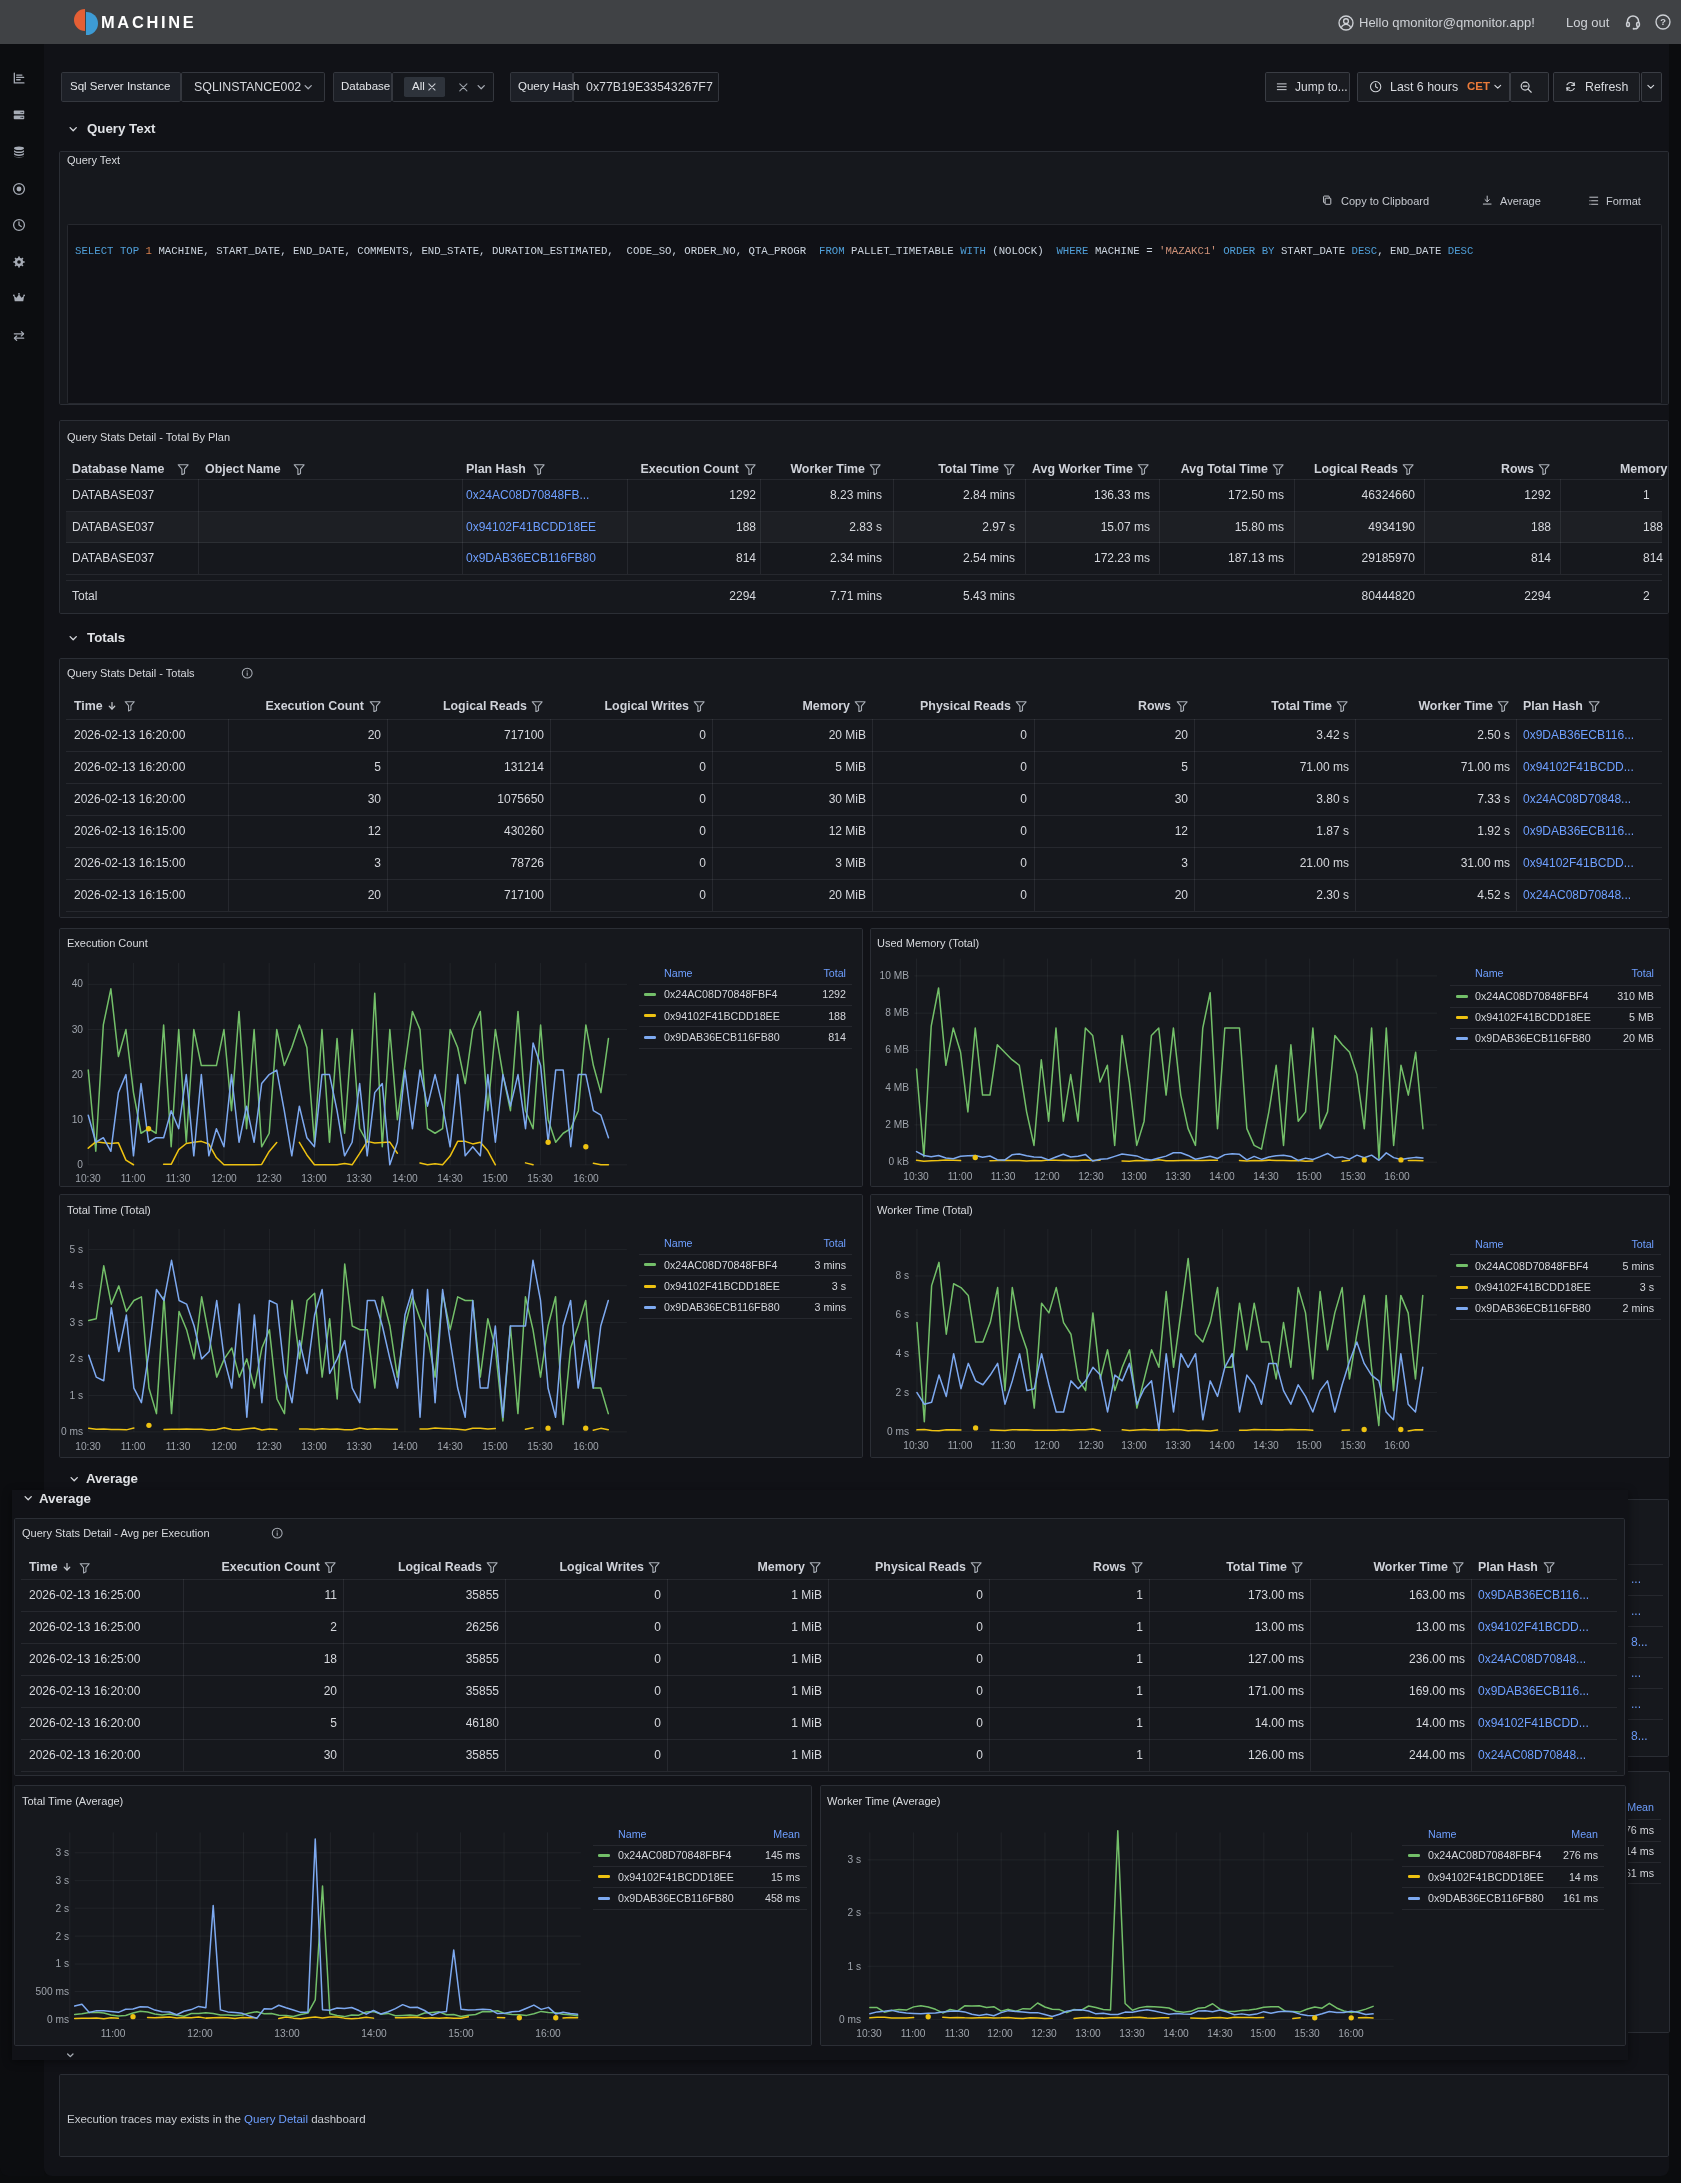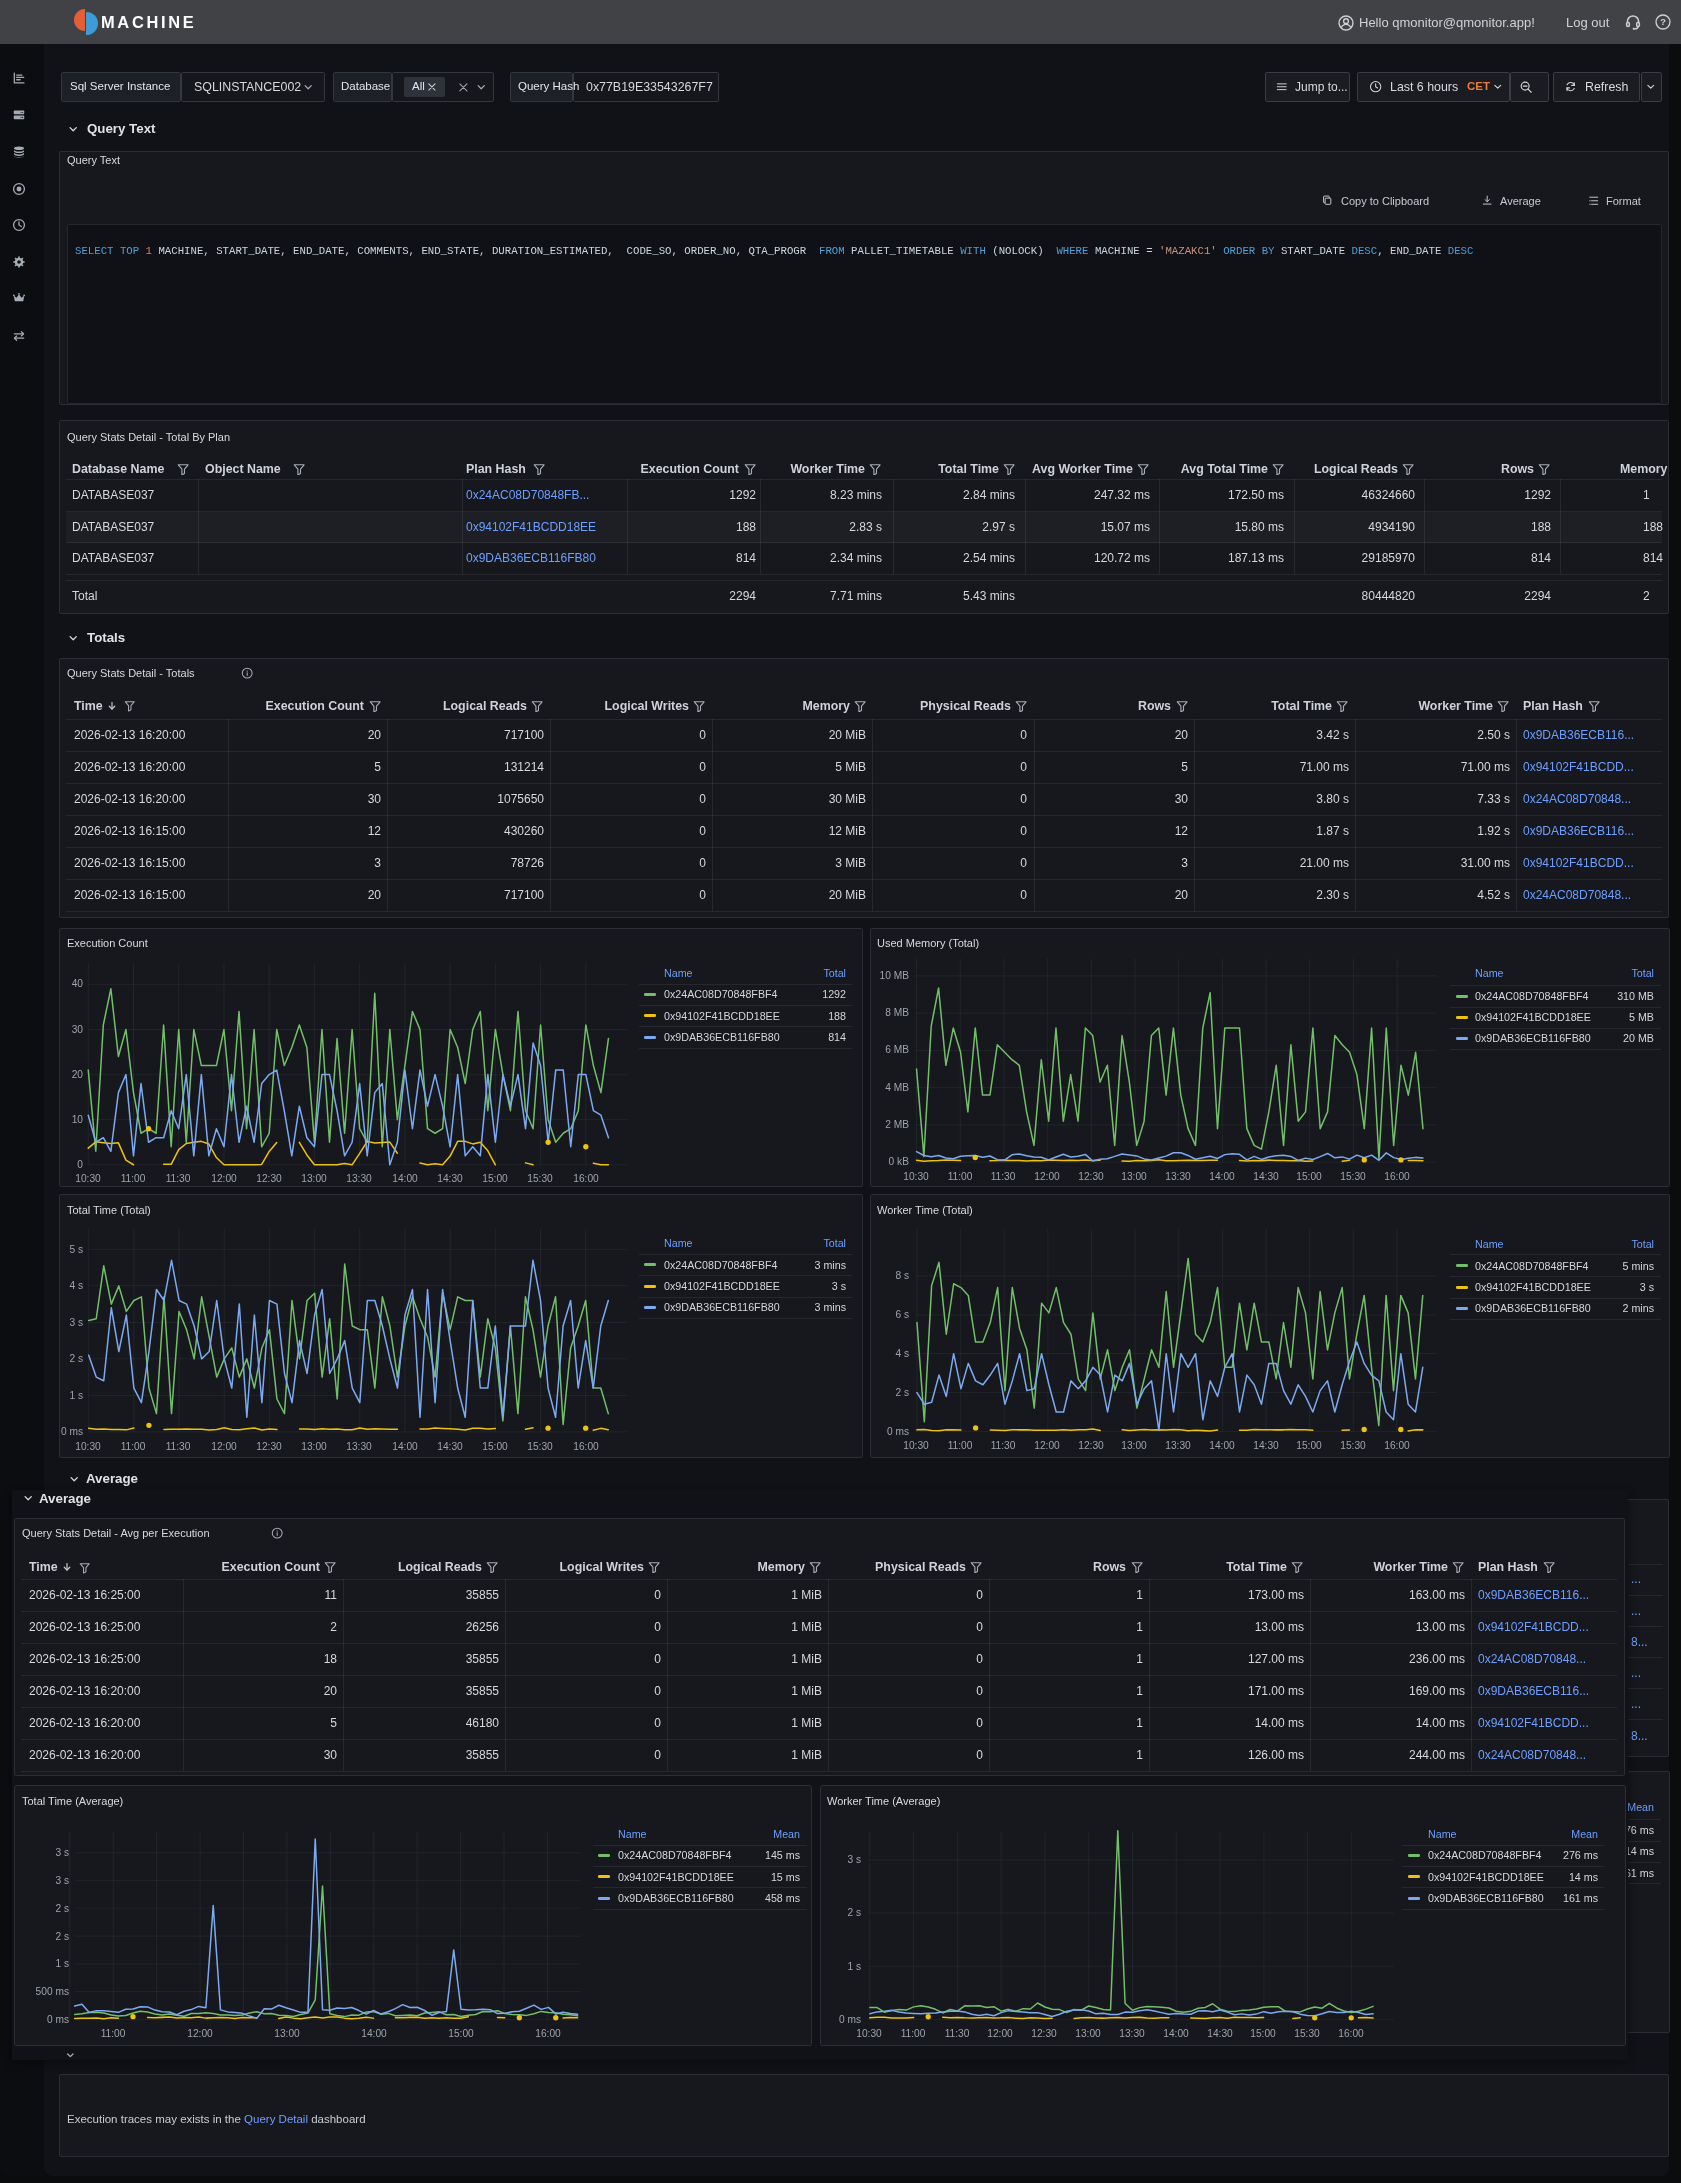--- a/index.html
+++ b/index.html
@@ -236,21 +236,21 @@
 <svg style="position:absolute;left:1538px;top:463px" width="12.4" height="12.4" viewBox="0 0 28 28">
     <path d="M2.5 3.5 h19 l-7 8.4 v8.6 l-5 2.5 v-11.1 z" fill="none" stroke="#a8adb5" stroke-width="2.2" stroke-linejoin="round" transform="scale(1.1666666666666667)"></path>
   </svg>
 <div style="position:absolute;left:1620px;top:469px;transform:translateY(-50%);font-family:&quot;Liberation Sans&quot;,sans-serif;font-size:12.4px;color:#cfd2d9;font-weight:600;white-space:pre;line-height:1;">Memory</div>
 <div style="position:absolute;left:66px;top:479px;width:1596px;height:0.9px;background:rgba(204,212,224,0.09);"></div>
 <div style="position:absolute;left:72px;top:495px;transform:translateY(-50%);font-family:&quot;Liberation Sans&quot;,sans-serif;font-size:12px;color:#d6d8dd;font-weight:400;white-space:pre;line-height:1;">DATABASE037</div>
 <div style="position:absolute;left:466px;top:495px;transform:translateY(-50%);font-family:&quot;Liberation Sans&quot;,sans-serif;font-size:12px;color:#6e9fff;font-weight:400;white-space:pre;line-height:1;">0x24AC08D70848FB...</div>
 <div style="position:absolute;right:926px;top:495px;transform:translateY(-50%);font-family:&quot;Liberation Sans&quot;,sans-serif;font-size:12px;color:#d6d8dd;font-weight:400;white-space:pre;line-height:1;">1292</div>
 <div style="position:absolute;right:800px;top:495px;transform:translateY(-50%);font-family:&quot;Liberation Sans&quot;,sans-serif;font-size:12px;color:#d6d8dd;font-weight:400;white-space:pre;line-height:1;">8.23 mins</div>
 <div style="position:absolute;right:667px;top:495px;transform:translateY(-50%);font-family:&quot;Liberation Sans&quot;,sans-serif;font-size:12px;color:#d6d8dd;font-weight:400;white-space:pre;line-height:1;">2.84 mins</div>
-<div style="position:absolute;right:532px;top:495px;transform:translateY(-50%);font-family:&quot;Liberation Sans&quot;,sans-serif;font-size:12px;color:#d6d8dd;font-weight:400;white-space:pre;line-height:1;">247.32 ms</div>
+<div style="position:absolute;right:532px;top:495px;transform:translateY(-50%);font-family:&quot;Liberation Sans&quot;,sans-serif;font-size:12px;color:#d6d8dd;font-weight:400;white-space:pre;line-height:1;">136.33 ms</div>
 <div style="position:absolute;right:398px;top:495px;transform:translateY(-50%);font-family:&quot;Liberation Sans&quot;,sans-serif;font-size:12px;color:#d6d8dd;font-weight:400;white-space:pre;line-height:1;">172.50 ms</div>
 <div style="position:absolute;right:267px;top:495px;transform:translateY(-50%);font-family:&quot;Liberation Sans&quot;,sans-serif;font-size:12px;color:#d6d8dd;font-weight:400;white-space:pre;line-height:1;">46324660</div>
 <div style="position:absolute;right:131px;top:495px;transform:translateY(-50%);font-family:&quot;Liberation Sans&quot;,sans-serif;font-size:12px;color:#d6d8dd;font-weight:400;white-space:pre;line-height:1;">1292</div>
 <div style="position:absolute;left:1643px;top:495px;transform:translateY(-50%);font-family:&quot;Liberation Sans&quot;,sans-serif;font-size:12px;color:#d6d8dd;font-weight:400;white-space:pre;line-height:1;">1</div>
 <div style="position:absolute;left:66px;top:511px;width:1596px;height:0.9px;background:rgba(204,212,224,0.09);"></div>
 <div style="position:absolute;left:66px;top:512px;width:1596px;height:31px;background:rgba(255,255,255,0.03);"></div>
 <div style="position:absolute;left:72px;top:527px;transform:translateY(-50%);font-family:&quot;Liberation Sans&quot;,sans-serif;font-size:12px;color:#d6d8dd;font-weight:400;white-space:pre;line-height:1;">DATABASE037</div>
 <div style="position:absolute;left:466px;top:527px;transform:translateY(-50%);font-family:&quot;Liberation Sans&quot;,sans-serif;font-size:12px;color:#6e9fff;font-weight:400;white-space:pre;line-height:1;">0x94102F41BCDD18EE</div>
 <div style="position:absolute;right:926px;top:527px;transform:translateY(-50%);font-family:&quot;Liberation Sans&quot;,sans-serif;font-size:12px;color:#d6d8dd;font-weight:400;white-space:pre;line-height:1;">188</div>
 <div style="position:absolute;right:800px;top:527px;transform:translateY(-50%);font-family:&quot;Liberation Sans&quot;,sans-serif;font-size:12px;color:#d6d8dd;font-weight:400;white-space:pre;line-height:1;">2.83 s</div>
@@ -259,21 +259,21 @@
 <div style="position:absolute;right:398px;top:527px;transform:translateY(-50%);font-family:&quot;Liberation Sans&quot;,sans-serif;font-size:12px;color:#d6d8dd;font-weight:400;white-space:pre;line-height:1;">15.80 ms</div>
 <div style="position:absolute;right:267px;top:527px;transform:translateY(-50%);font-family:&quot;Liberation Sans&quot;,sans-serif;font-size:12px;color:#d6d8dd;font-weight:400;white-space:pre;line-height:1;">4934190</div>
 <div style="position:absolute;right:131px;top:527px;transform:translateY(-50%);font-family:&quot;Liberation Sans&quot;,sans-serif;font-size:12px;color:#d6d8dd;font-weight:400;white-space:pre;line-height:1;">188</div>
 <div style="position:absolute;left:1643px;top:527px;transform:translateY(-50%);font-family:&quot;Liberation Sans&quot;,sans-serif;font-size:12px;color:#d6d8dd;font-weight:400;white-space:pre;line-height:1;">188</div>
 <div style="position:absolute;left:66px;top:542px;width:1596px;height:0.9px;background:rgba(204,212,224,0.09);"></div>
 <div style="position:absolute;left:72px;top:558px;transform:translateY(-50%);font-family:&quot;Liberation Sans&quot;,sans-serif;font-size:12px;color:#d6d8dd;font-weight:400;white-space:pre;line-height:1;">DATABASE037</div>
 <div style="position:absolute;left:466px;top:558px;transform:translateY(-50%);font-family:&quot;Liberation Sans&quot;,sans-serif;font-size:12px;color:#6e9fff;font-weight:400;white-space:pre;line-height:1;">0x9DAB36ECB116FB80</div>
 <div style="position:absolute;right:926px;top:558px;transform:translateY(-50%);font-family:&quot;Liberation Sans&quot;,sans-serif;font-size:12px;color:#d6d8dd;font-weight:400;white-space:pre;line-height:1;">814</div>
 <div style="position:absolute;right:800px;top:558px;transform:translateY(-50%);font-family:&quot;Liberation Sans&quot;,sans-serif;font-size:12px;color:#d6d8dd;font-weight:400;white-space:pre;line-height:1;">2.34 mins</div>
 <div style="position:absolute;right:667px;top:558px;transform:translateY(-50%);font-family:&quot;Liberation Sans&quot;,sans-serif;font-size:12px;color:#d6d8dd;font-weight:400;white-space:pre;line-height:1;">2.54 mins</div>
-<div style="position:absolute;right:532px;top:558px;transform:translateY(-50%);font-family:&quot;Liberation Sans&quot;,sans-serif;font-size:12px;color:#d6d8dd;font-weight:400;white-space:pre;line-height:1;">120.72 ms</div>
+<div style="position:absolute;right:532px;top:558px;transform:translateY(-50%);font-family:&quot;Liberation Sans&quot;,sans-serif;font-size:12px;color:#d6d8dd;font-weight:400;white-space:pre;line-height:1;">172.23 ms</div>
 <div style="position:absolute;right:398px;top:558px;transform:translateY(-50%);font-family:&quot;Liberation Sans&quot;,sans-serif;font-size:12px;color:#d6d8dd;font-weight:400;white-space:pre;line-height:1;">187.13 ms</div>
 <div style="position:absolute;right:267px;top:558px;transform:translateY(-50%);font-family:&quot;Liberation Sans&quot;,sans-serif;font-size:12px;color:#d6d8dd;font-weight:400;white-space:pre;line-height:1;">29185970</div>
 <div style="position:absolute;right:131px;top:558px;transform:translateY(-50%);font-family:&quot;Liberation Sans&quot;,sans-serif;font-size:12px;color:#d6d8dd;font-weight:400;white-space:pre;line-height:1;">814</div>
 <div style="position:absolute;left:1643px;top:558px;transform:translateY(-50%);font-family:&quot;Liberation Sans&quot;,sans-serif;font-size:12px;color:#d6d8dd;font-weight:400;white-space:pre;line-height:1;">814</div>
 <div style="position:absolute;left:66px;top:574px;width:1596px;height:0.9px;background:rgba(204,212,224,0.09);"></div>
 <div style="position:absolute;left:198px;top:479px;width:0.9px;height:95px;background:rgba(204,212,224,0.09);"></div>
 <div style="position:absolute;left:462px;top:479px;width:0.9px;height:95px;background:rgba(204,212,224,0.09);"></div>
 <div style="position:absolute;left:627px;top:479px;width:0.9px;height:95px;background:rgba(204,212,224,0.09);"></div>
 <div style="position:absolute;left:760px;top:479px;width:0.9px;height:95px;background:rgba(204,212,224,0.09);"></div>
 <div style="position:absolute;left:893px;top:479px;width:0.9px;height:95px;background:rgba(204,212,224,0.09);"></div>

